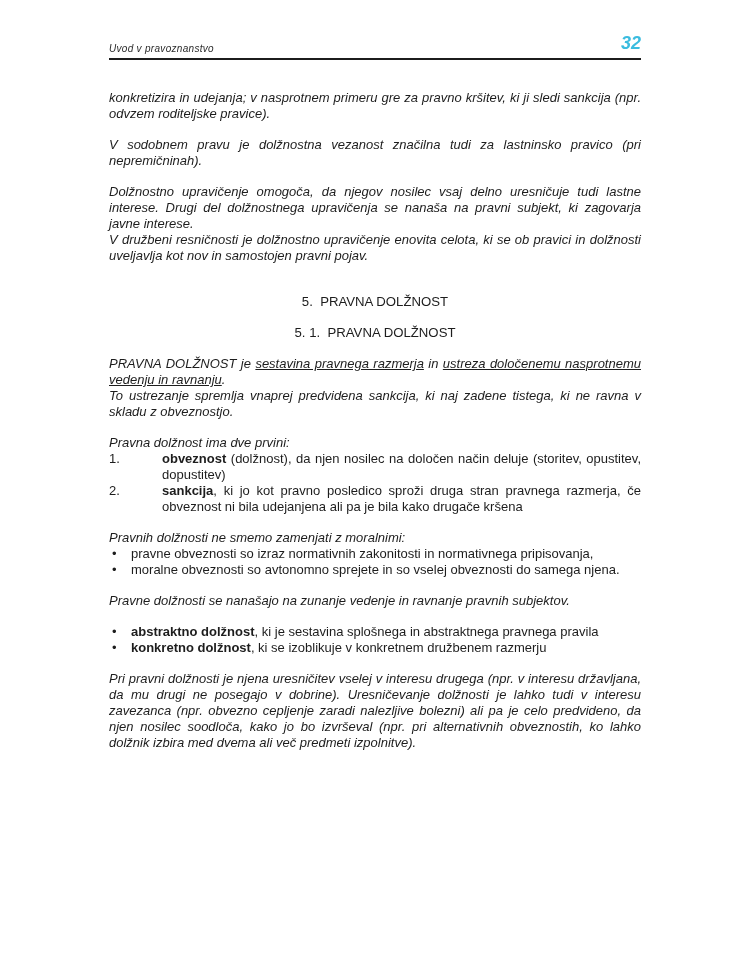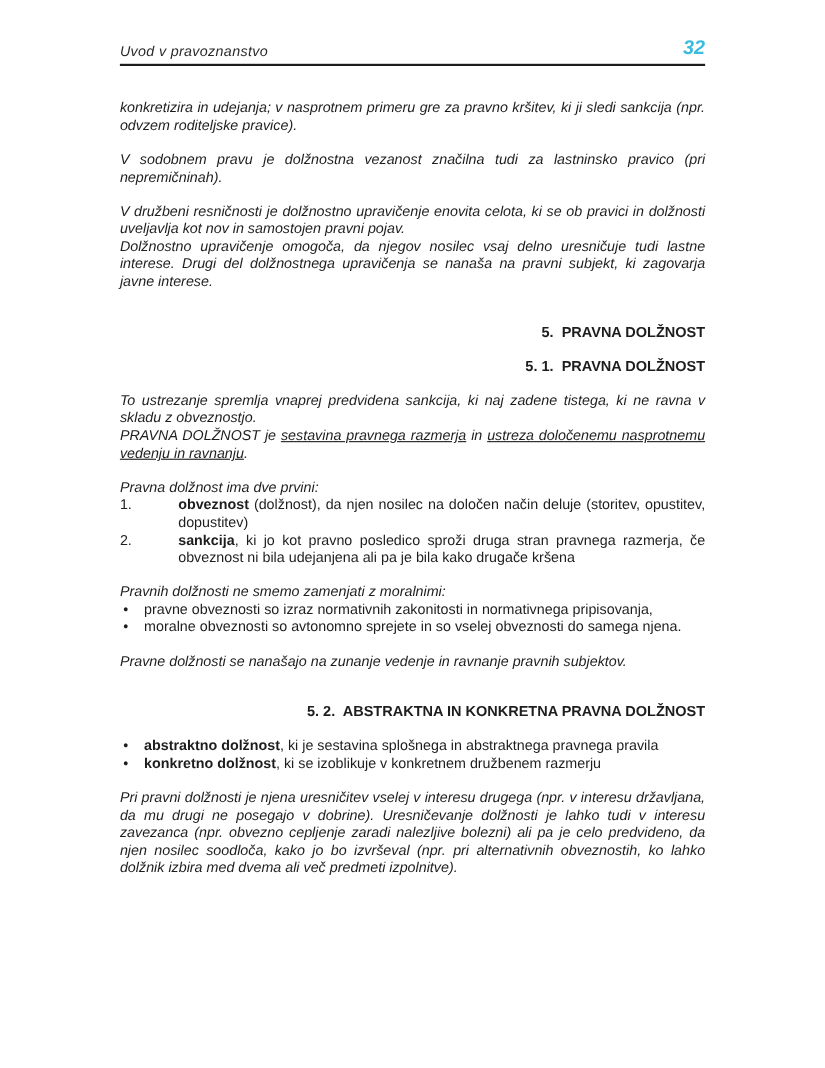--- a/index.html
+++ b/index.html
@@ -23,21 +23,21 @@
   }
   .doc-header {
     display: flex;
     justify-content: space-between;
     align-items: flex-end;
     border-bottom: 2px solid #1c1c1c;
     padding-bottom: 4px;
   }
   .doc-header .running-title {
     font-style: italic;
-    font-size: 13px;
+    font-size: 10px;
     color: #2a2a2a;
     letter-spacing: 0.3px;
   }
   .doc-header .page-num {
     font-style: italic;
     font-weight: bold;
     font-size: 18px;
     color: #3bbcdf;
   }
   .body-text {
@@ -46,24 +46,24 @@
     text-align: justify;
   }
   p, .para {
     margin: 0;
     font-style: italic;
   }
   .gap  { margin-top: 15px; }
   .gap2 { margin-top: 30px; }
   .gap-first { margin-top: 30px; }
   .heading {
-    font-weight: bold;
+    font-weight: normal;
     font-size: 13.2px;
     line-height: 16px;
-    text-align: right;
+    text-align: center;
   }
   b, .b { font-weight: bold; }
   .u { text-decoration: underline; }
   .num-row {
     display: flex;
     align-items: flex-start;
   }
   .num-row .num {
     flex: 0 0 17px;
     text-align: left;
@@ -97,31 +97,31 @@
     <span class="page-num">32</span>
   </div>
 
   <div class="body-text">
 
     <p class="gap-first">konkretizira in udejanja; v nasprotnem primeru gre za pravno kršitev, ki ji sledi sankcija (npr. odvzem roditeljske pravice).</p>
 
     <p class="gap">V sodobnem pravu je dolžnostna vezanost značilna tudi za lastninsko pravico (pri nepremičninah).</p>
 
     <div class="gap">
+      <p>Dolžnostno upravičenje omogoča, da njegov nosilec vsaj delno uresničuje tudi lastne interese. Drugi del dolžnostnega upravičenja se nanaša na pravni subjekt, ki zagovarja javne interese.</p>
       <p>V družbeni resničnosti je dolžnostno upravičenje enovita celota, ki se ob pravici in dolžnosti uveljavlja kot nov in samostojen pravni pojav.</p>
-      <p>Dolžnostno upravičenje omogoča, da njegov nosilec vsaj delno uresničuje tudi lastne interese. Drugi del dolžnostnega upravičenja se nanaša na pravni subjekt, ki zagovarja javne interese.</p>
     </div>
 
     <h2 class="heading gap2" style="margin-bottom:0;">5.&nbsp; PRAVNA DOLŽNOST</h2>
 
     <h3 class="heading gap" style="margin-bottom:0;">5. 1.&nbsp; PRAVNA DOLŽNOST</h3>
 
     <div class="gap">
+      <p><span>PRAVNA DOLŽNOST je </span><span class="u">sestavina pravnega razmerja</span><span> in </span><span class="u">ustreza določenemu nasprotnemu vedenju in ravnanju</span><span>.</span></p>
       <p>To ustrezanje spremlja vnaprej predvidena sankcija, ki naj zadene tistega, ki ne ravna v skladu z obveznostjo.</p>
-      <p><span>PRAVNA DOLŽNOST je </span><span class="u">sestavina pravnega razmerja</span><span> in </span><span class="u">ustreza določenemu nasprotnemu vedenju in ravnanju</span><span>.</span></p>
     </div>
 
     <p class="gap">Pravna dolžnost ima dve prvini:</p>
 
     <div>
       <div class="num-row">
         <span class="num">1.</span>
         <span class="itm"><b>obveznost</b><span> (dolžnost), da njen nosilec na določen način deluje (storitev, opustitev, dopustitev)</span></span>
       </div>
       <div class="num-row">
@@ -138,21 +138,20 @@
         <span class="itm">pravne obveznosti so izraz normativnih zakonitosti in normativnega pripisovanja,</span>
       </div>
       <div class="bullet-row">
         <span class="bullet">•</span>
         <span class="itm">moralne obveznosti so avtonomno sprejete in so vselej obveznosti do samega njena.</span>
       </div>
     </div>
 
     <p class="gap">Pravne dolžnosti se nanašajo na zunanje vedenje in ravnanje pravnih subjektov.</p>
 
-    <h3 class="heading gap2" style="margin-bottom:0;">5. 2.&nbsp; ABSTRAKTNA IN KONKRETNA PRAVNA DOLŽNOST</h3>
 
     <div class="gap">
       <div class="bullet-row">
         <span class="bullet">•</span>
         <span class="itm"><b>abstraktno dolžnost</b><span>, ki je sestavina splošnega in abstraktnega pravnega pravila</span></span>
       </div>
       <div class="bullet-row">
         <span class="bullet">•</span>
         <span class="itm"><b>konkretno dolžnost</b><span>, ki se izoblikuje v konkretnem družbenem razmerju</span></span>
       </div>

